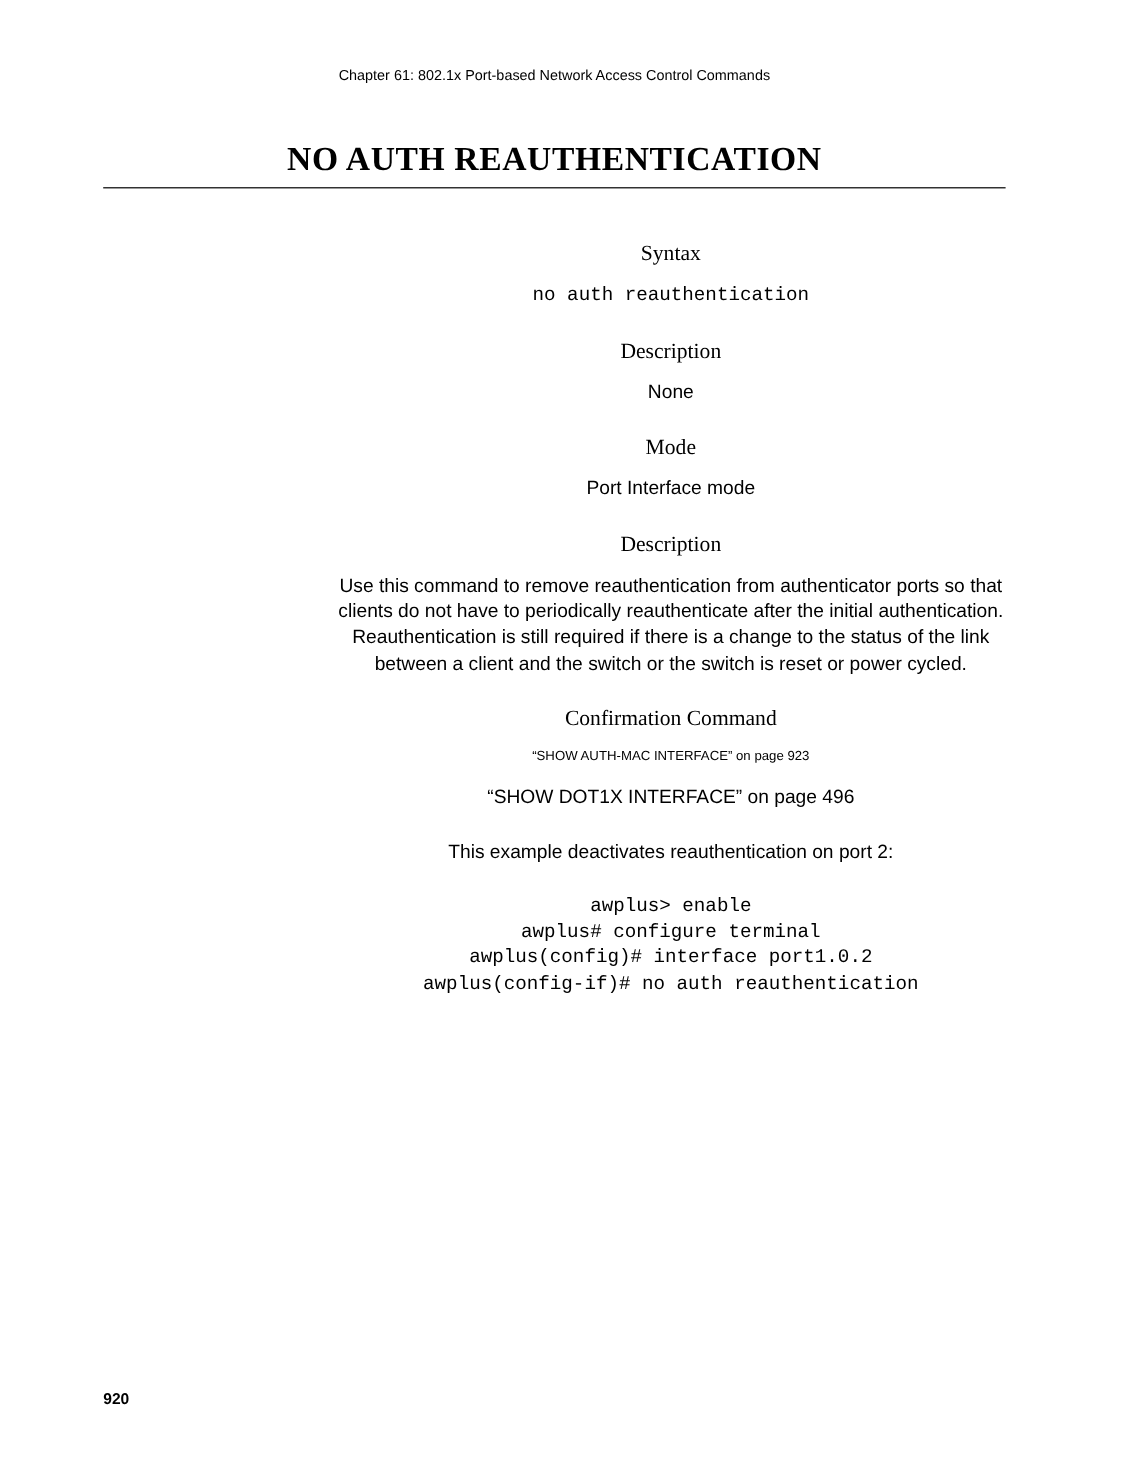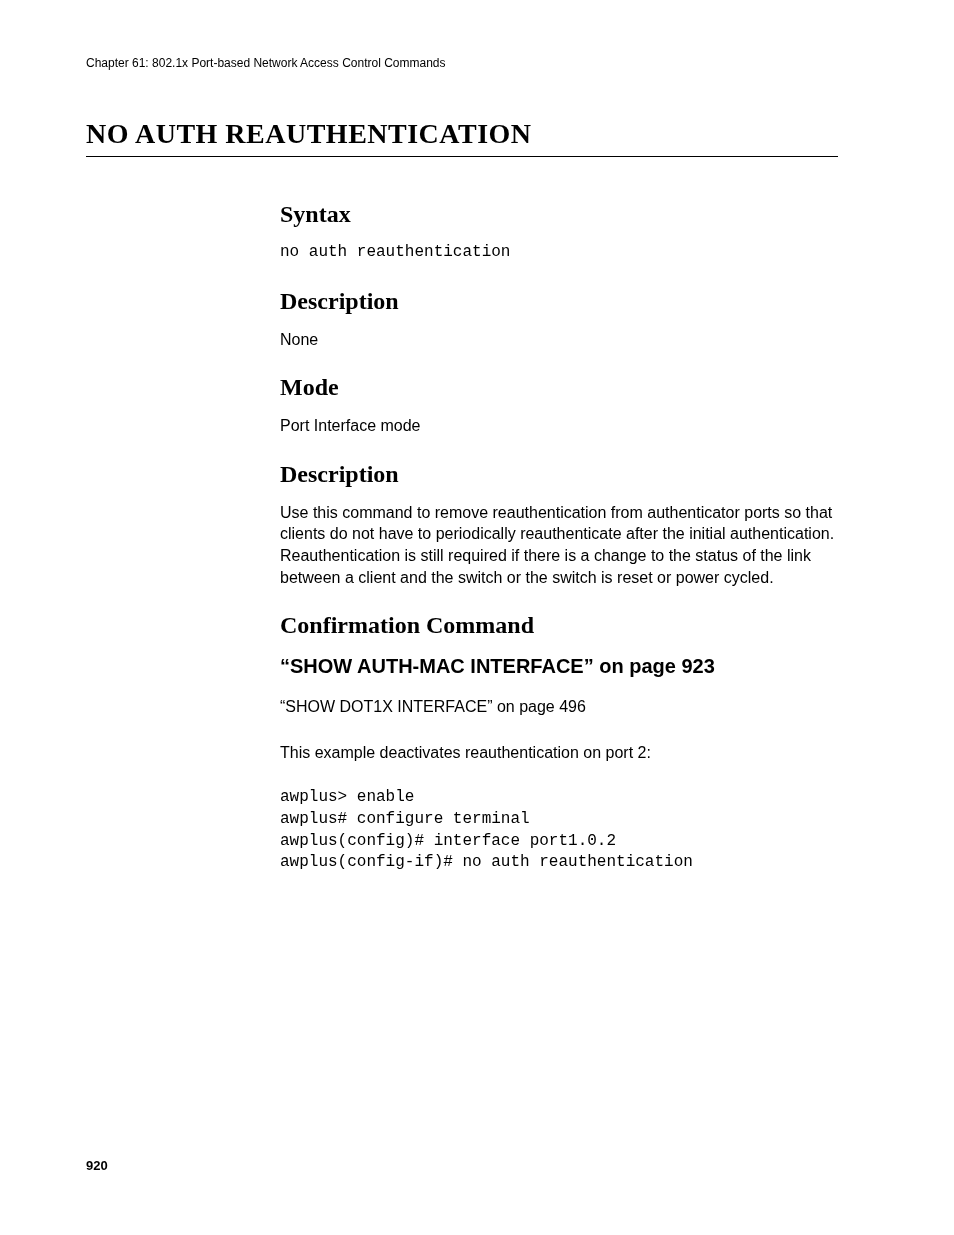--- a/index.html
+++ b/index.html
@@ -6,20 +6,21 @@
     body {
       width: 954px;
       height: 1235px;
       background: #fff;
       font-family: Arial, Helvetica, sans-serif;
       color: #000;
       position: relative;
     }
     .page {
       padding: 56px 116px 0 86px;
+      text-align: center;
     }
     .chapter-header {
       font-size: 12px;
       font-weight: 400;
       margin-bottom: 48px;
     }
     .title {
       font-family: "Times New Roman", Times, serif;
       font-size: 28px;
       font-weight: bold;
@@ -27,41 +28,40 @@
       padding-bottom: 6px;
       border-bottom: 1.5px solid #000;
       margin-bottom: 44px;
     }
     .content {
       margin-left: 194px;
       max-width: 590px;
     }
     .section-heading {
       font-family: "Times New Roman", Times, serif;
-      font-size: 24px;
-      font-weight: bold;
+      font-size: 18px;
+      font-weight: normal;
       margin-bottom: 14px;
     }
     .syntax-code, .example-code {
       font-family: "Courier New", Courier, monospace;
       font-size: 16px;
       white-space: pre;
       line-height: 1.35;
       margin-bottom: 24px;
     }
     .body-text {
       font-size: 16px;
       line-height: 1.35;
       margin-bottom: 24px;
     }
     .body-text-tight {
-      font-size: 20px;
+      font-size: 11px;
       line-height: 1.35;
       margin-bottom: 16px;
-      font-weight: bold;
     }
     .page-number {
       position: absolute;
       left: 86px;
       bottom: 62px;
       font-size: 13px;
       font-weight: bold;
     }
   </style>
 </head>

